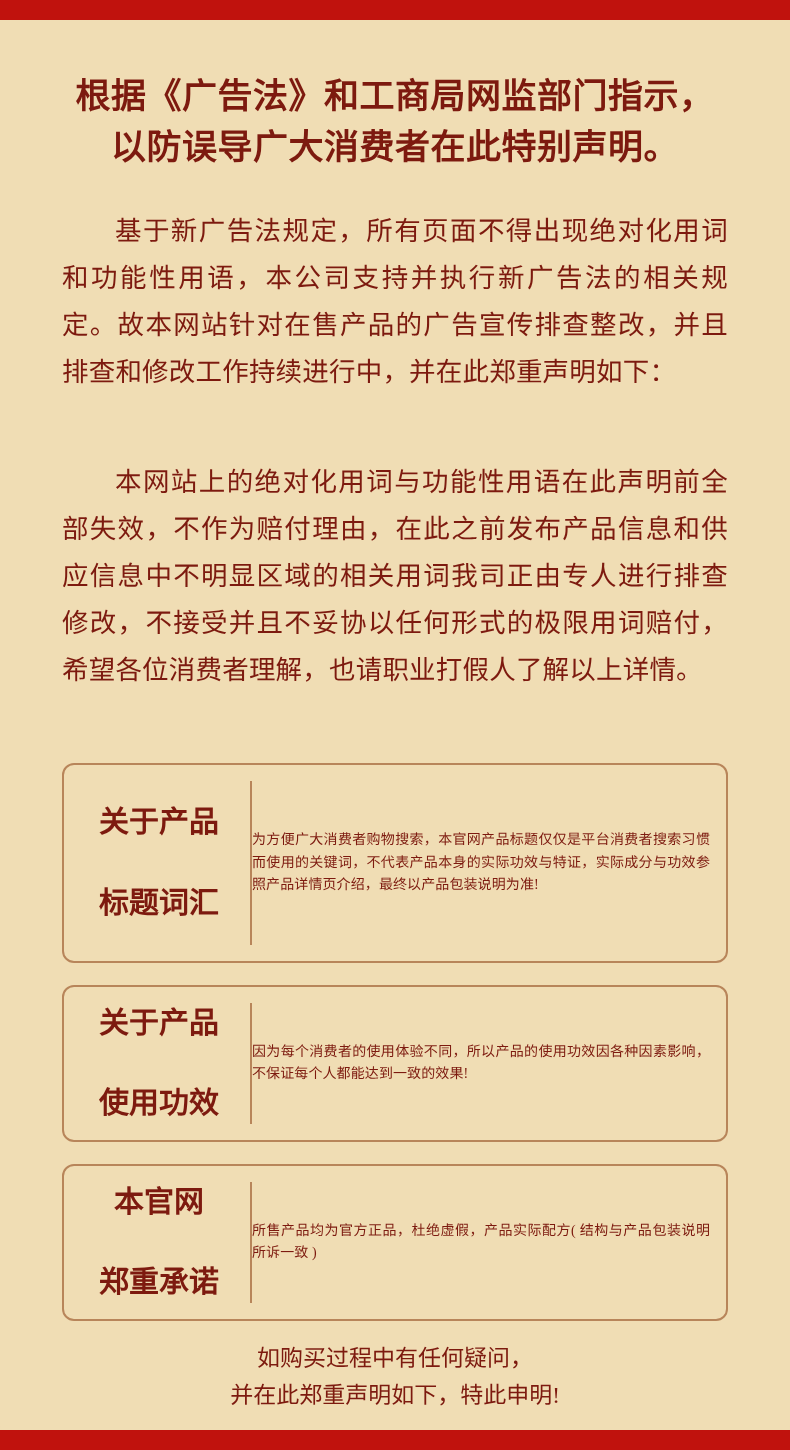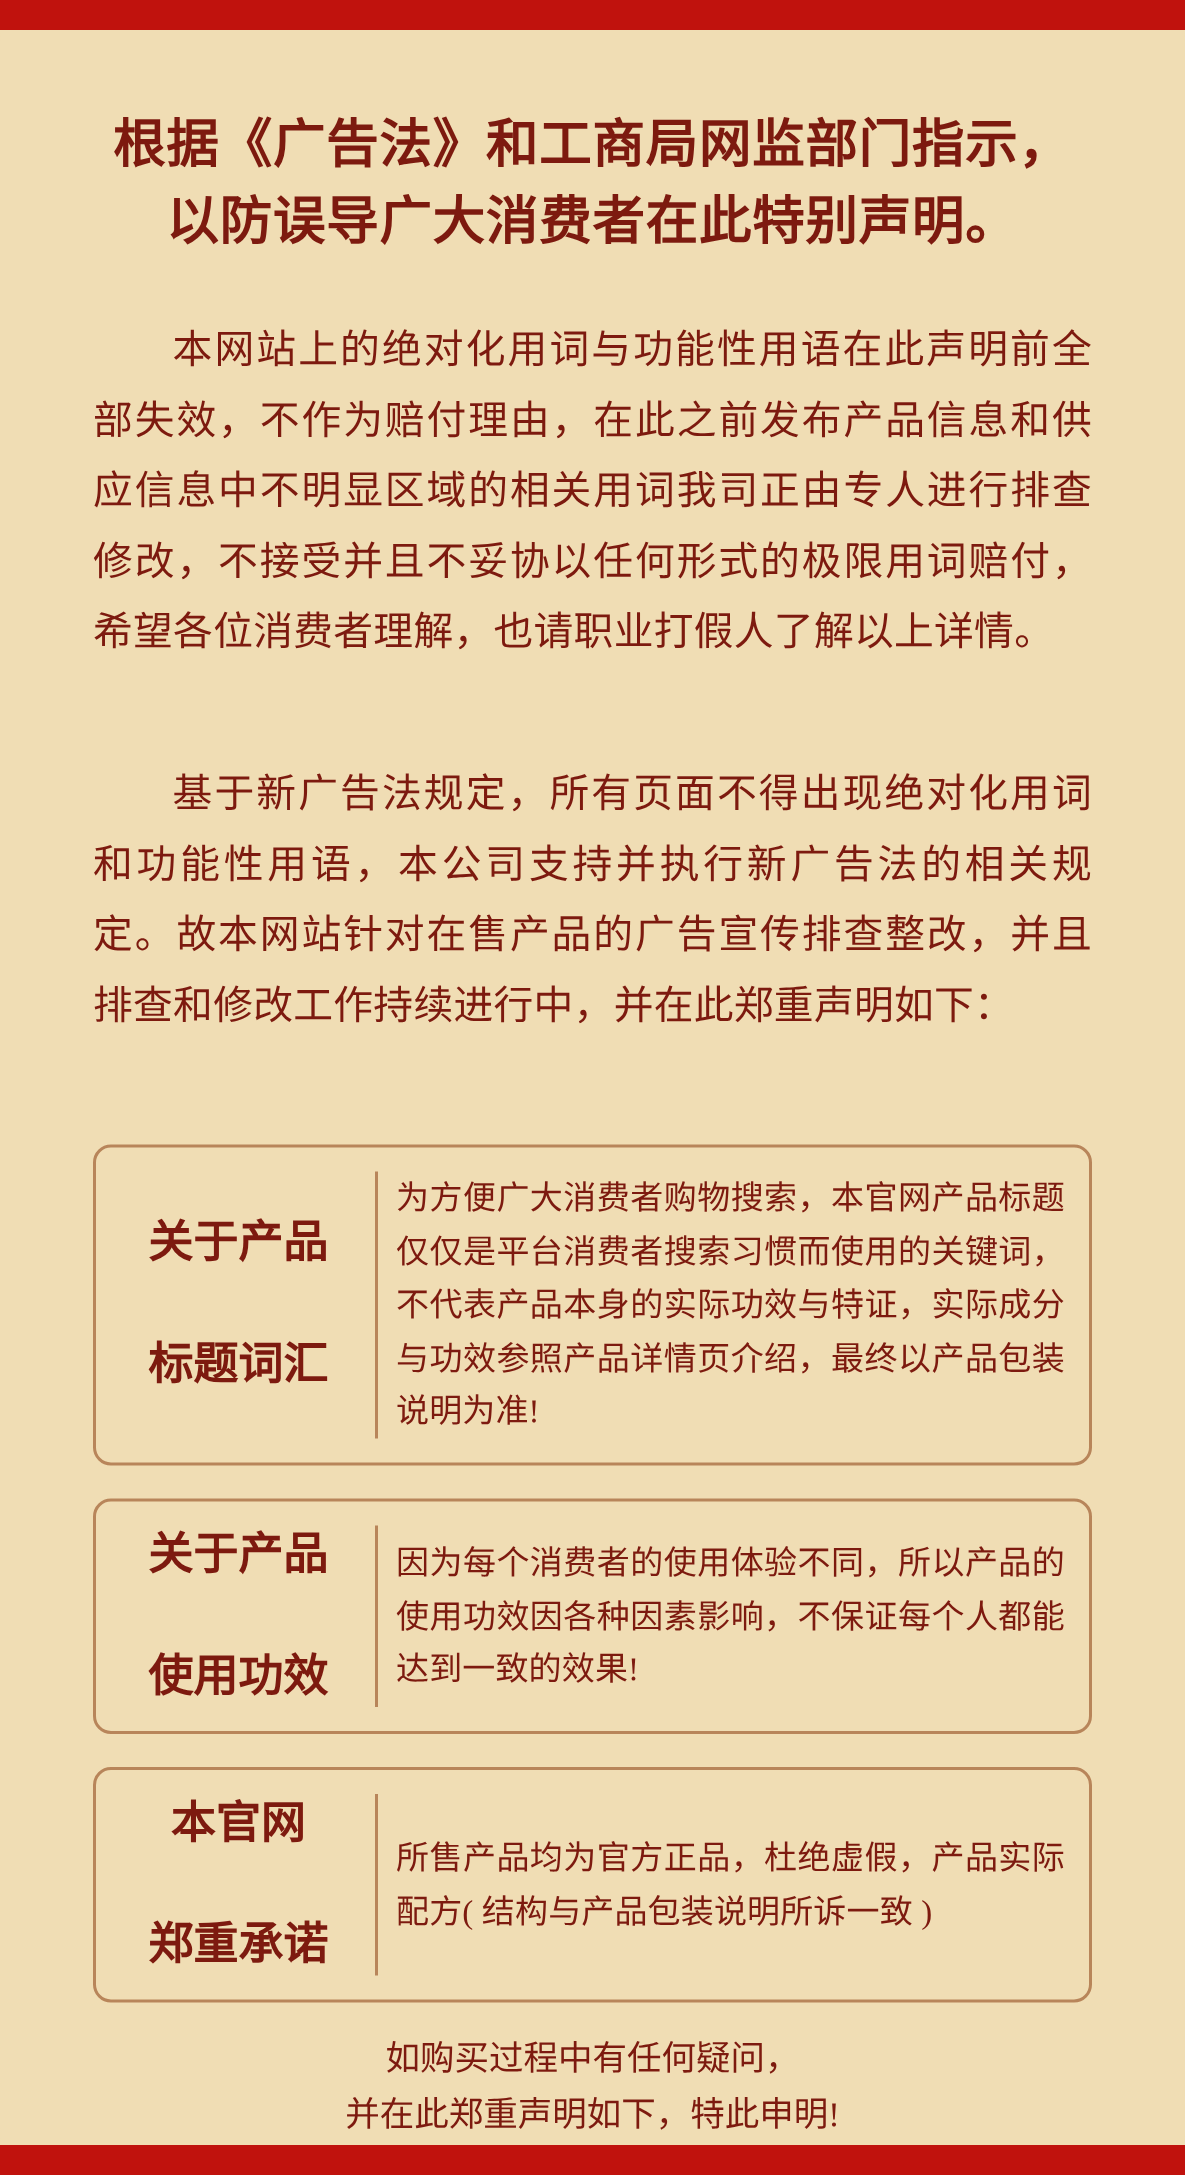--- a/index.html
+++ b/index.html
@@ -98,22 +98,22 @@
     color: #7d1a0f;
     border-right: 2px solid #b8855a;
     padding-right: 12px;
     box-sizing: border-box;
     text-align: center;
     gap: 40px;
   }
   .box-label span { display: block; white-space: nowrap; }
   .box-text {
     flex: 1 1 auto;
-    padding-left: 12px;
-    font-size: 22px;
+    padding-left: 0;
+    font-size: 14px;
     line-height: 1.62;
     color: #7d1a0f;
     display: flex;
     align-items: center;
     text-align: justify;
     letter-spacing: 0.1px;
   }
   .box-1 { min-height: 200px; }
   .box-2 { min-height: 140px; }
   .box-3 { min-height: 150px; }
@@ -136,23 +136,23 @@
 
   <div class="top-bar"></div>
 
   <div class="content">
 
     <div class="headline">
       <span class="line1">根据《广告法》和工商局网监部门指示，</span>
       <span class="line2">以防误导广大消费者在此特别声明。</span>
     </div>
 
+    <p class="para first">基于新广告法规定，所有页面不得出现绝对化用词和功能性用语，本公司支持并执行新广告法的相关规定。故本网站针对在售产品的广告宣传排查整改，并且排查和修改工作持续进行中，并在此郑重声明如下：</p>
+
     <p class="para second">本网站上的绝对化用词与功能性用语在此声明前全部失效，不作为赔付理由，在此之前发布产品信息和供应信息中不明显区域的相关用词我司正由专人进行排查修改，不接受并且不妥协以任何形式的极限用词赔付，希望各位消费者理解，也请职业打假人了解以上详情。</p>
-
-    <p class="para first">基于新广告法规定，所有页面不得出现绝对化用词和功能性用语，本公司支持并执行新广告法的相关规定。故本网站针对在售产品的广告宣传排查整改，并且排查和修改工作持续进行中，并在此郑重声明如下：</p>
 
     <div class="boxes">
 
       <div class="box box-1">
         <div class="box-label">
           <span>关于产品</span>
           <span>标题词汇</span>
         </div>
         <div class="box-text">为方便广大消费者购物搜索，本官网产品标题仅仅是平台消费者搜索习惯而使用的关键词，不代表产品本身的实际功效与特证，实际成分与功效参照产品详情页介绍，最终以产品包装说明为准!</div>
       </div>

